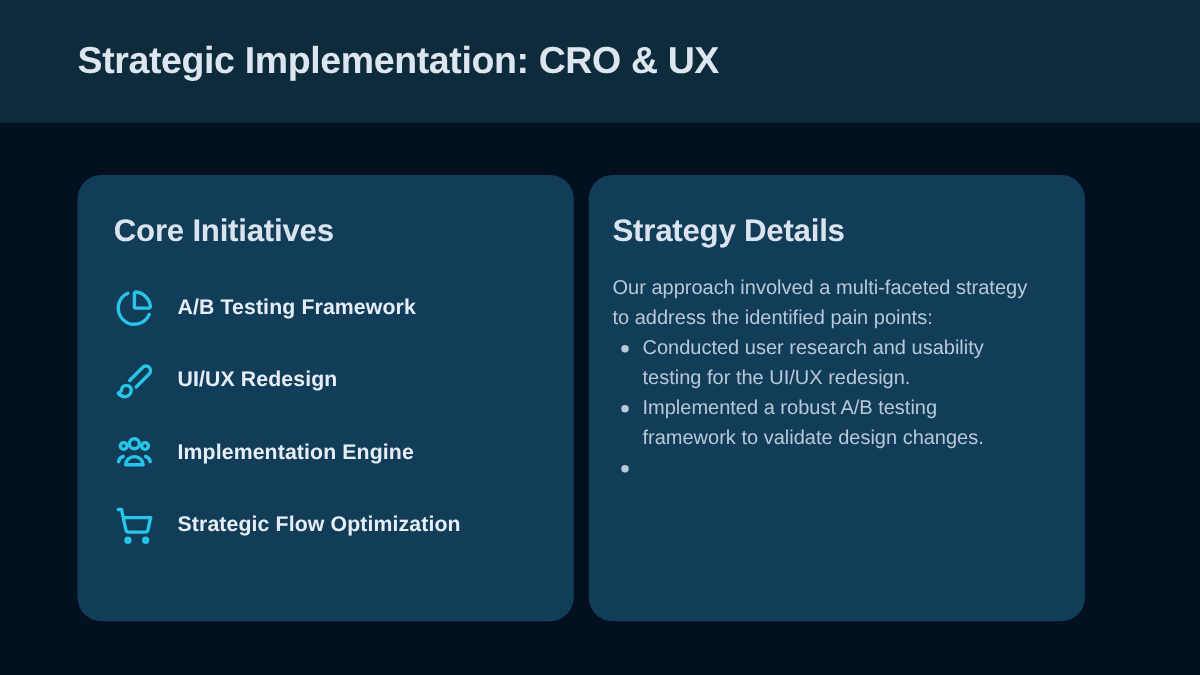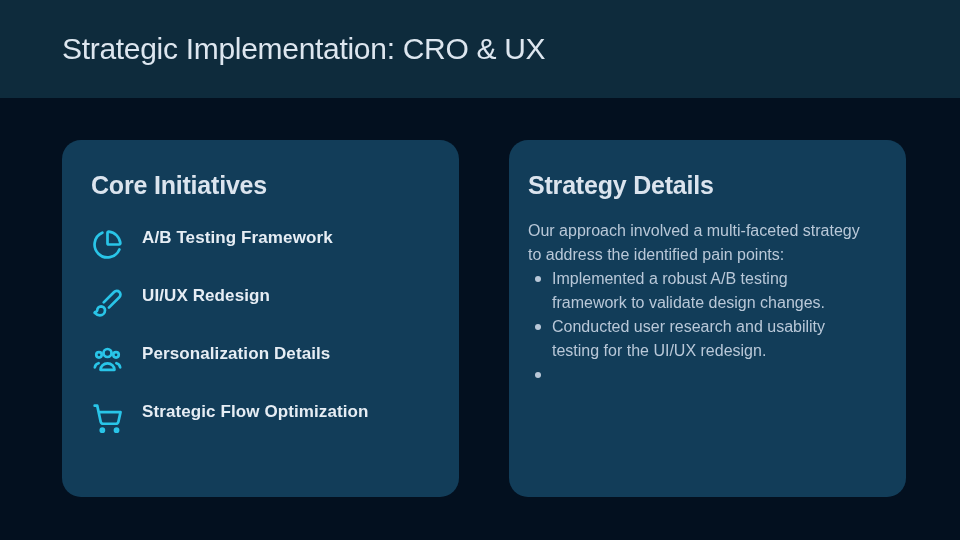--- a/index.html
+++ b/index.html
@@ -15,51 +15,51 @@
   .header {
     position: absolute; left: 0; top: 0;
     width: 960px; height: 98px;
     background: #0e2b3c;
     display: flex; align-items: center;
     padding-left: 62px;
   }
   .header-title {
     color: #dde6ef;
     font-size: 30px;
-    font-weight: 400;
+    font-weight: 700;
     letter-spacing: -0.3px;
   }
 
   
   .card {
     position: absolute; top: 140px;
     width: 397px; height: 357px;
     background: #123d59;
     border-radius: 19px;
     padding: 28px 28px 0 29px;
     overflow: visible;
   }
   .card-left  { left: 62px; }
-  .card-right { left: 509px; padding-left: 19px; }
+  .card-right { left: 471px; padding-left: 19px; }
   .card-title {
     color: #dbe4ee;
     font-size: 25px;
     font-weight: 700;
     letter-spacing: -0.2px;
     line-height: 34px;
   }
 
   
   .initiative-list {
     margin-top: 26px;
     display: flex; flex-direction: column;
     gap: 22px;
   }
   .initiative-item {
-    display: flex; 
+    display: flex; align-items: center;
     gap: 19px;
     min-height: 36px;
   }
   .initiative-icon {
     width: 32px; height: 32px;
     flex: 0 0 32px;
     display: flex; align-items: center; justify-content: center;
     color: #29c5e8;
   }
   .initiative-icon svg { width: 31px; height: 31px; display: block; }
@@ -130,21 +130,21 @@
           <span class="initiative-icon">
   <svg viewBox="0 0 24 24" fill="none" stroke="currentColor" stroke-width="2.1" stroke-linecap="round" stroke-linejoin="round">
     <circle cx="12" cy="6.2" r="3.1"></circle>
     <circle cx="5.4" cy="7.6" r="2.1"></circle>
     <circle cx="18.6" cy="7.6" r="2.1"></circle>
     <path d="M6.6 19.2a5.4 5.05 0 0 1 10.8 0Z"></path>
     <path d="M2.2 17.3a3.9 3.9 0 0 1 2.9-3.2"></path>
     <path d="M21.8 17.3a3.9 3.9 0 0 0-2.9-3.2"></path>
   </svg>
 </span>
-          <span class="initiative-label">Personalization Details</span>
+          <span class="initiative-label">Implementation Engine</span>
         </div>
 
         <div class="initiative-item">
           <span class="initiative-icon">
   <svg viewBox="0 0 24 24" fill="none" stroke="currentColor" stroke-width="2.1" stroke-linecap="round" stroke-linejoin="round">
     <circle cx="8" cy="21" r="1.2"></circle>
     <circle cx="19" cy="21" r="1.2"></circle>
     <path d="M2.05 2.05h2l2.66 12.42a2 2 0 0 0 2 1.58h9.78a2 2 0 0 0 1.95-1.57l1.65-7.43H5.12"></path>
   </svg>
 </span>
@@ -154,26 +154,26 @@
   </div>
 
   <div class="card card-right">
     <div class="card-title">Strategy Details</div>
     <div class="strategy-body">
       <p class="strategy-intro">Our approach involved a multi-faceted strategy to address the identified pain points:</p>
       <ul class="bullet-list">
 
           <li class="bullet-item">
             <span class="bullet-dot"></span>
-            <span>Implemented a robust A/B testing framework to validate design changes.</span>
+            <span>Conducted user research and usability testing for the UI/UX redesign.</span>
           </li>
 
           <li class="bullet-item">
             <span class="bullet-dot"></span>
-            <span>Conducted user research and usability testing for the UI/UX redesign.</span>
+            <span>Implemented a robust A/B testing framework to validate design changes.</span>
           </li>
 
           <li class="bullet-item">
             <span class="bullet-dot"></span>
           </li>
 
         </ul>
     </div>
   </div>
 

